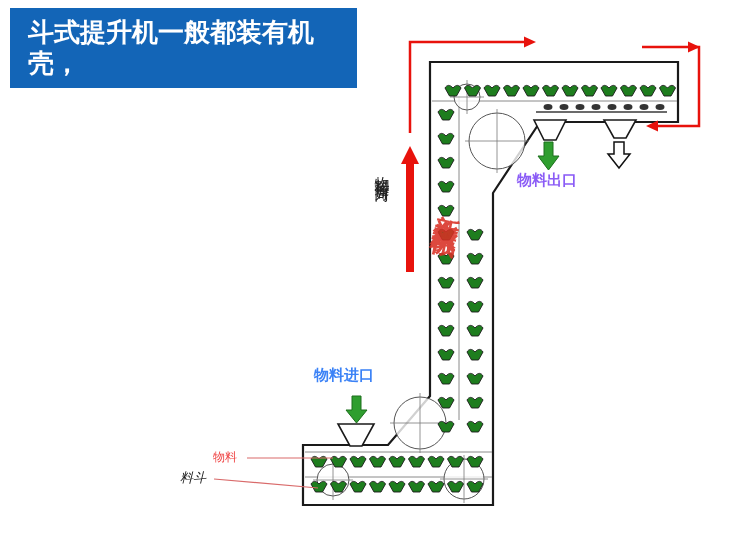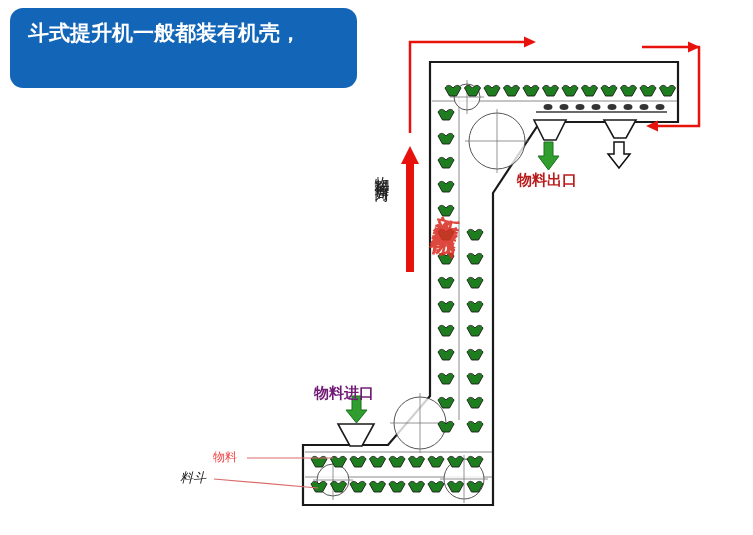--- a/index.html
+++ b/index.html
@@ -1,26 +1,26 @@
 <!DOCTYPE html>
 <html><head>
 <meta charset="utf-8">
 <style>
   html,body{margin:0;padding:0;background:#ffffff;}
   #page{position:relative;width:753px;height:535px;background:#ffffff;overflow:hidden;
         font-family:"Liberation Sans","DejaVu Sans",sans-serif;}
   #banner{position:absolute;left:10px;top:8px;width:347px;height:80px;box-sizing:border-box;
-          background:#1365b7;color:#ffffff;font-weight:bold;font-size:21px;line-height:31px;
-          padding:9px 18px;border-radius:13px;}
+          background:#1365b7;color:#ffffff;font-weight:bold;font-size:26px;line-height:31px;
+          padding:9px 18px;}
   #diagram-svg{position:absolute;left:0;top:0;}
   .lbl{position:absolute;white-space:nowrap;}
   #flow-direction-label{left:372px;top:165px;writing-mode:vertical-lr;font-size:15px;
         letter-spacing:2px;color:#222222;}
-  #outlet-label{left:517px;top:171px;font-size:15px;font-weight:bold;color:#b91c1c;}
-  #inlet-label{left:314px;top:384px;font-size:15px;font-weight:bold;color:#701a75;}
+  #outlet-label{left:517px;top:171px;font-size:15px;font-weight:bold;color:#8b5cf6;}
+  #inlet-label{left:314px;top:366px;font-size:15px;font-weight:bold;color:#3b82f6;}
   #material-label{left:213px;top:449px;font-size:12px;color:#ef4444;}
   #bucket-label{left:180px;top:469px;font-size:13px;color:#222222;font-style:italic;}
   #watermark{left:437px;top:196px;writing-mode:vertical-lr;font-size:26px;letter-spacing:3px;
         color:#d93025;opacity:.88;font-weight:600;transform:rotate(12deg);transform-origin:top center;}
   
   #machine-outline{fill:#ffffff;stroke:#1a1a1a;stroke-width:2.2;}
   .belt-line{stroke:#8a8a8a;stroke-width:1;fill:none;}
   .belt-line.dark{stroke:#3a3a3a;stroke-width:1.3;}
   #pulleys circle{fill:rgba(255,255,255,.8);stroke:#555555;stroke-width:1;}
   #pulleys line{stroke:#7a7a7a;stroke-width:.8;}

